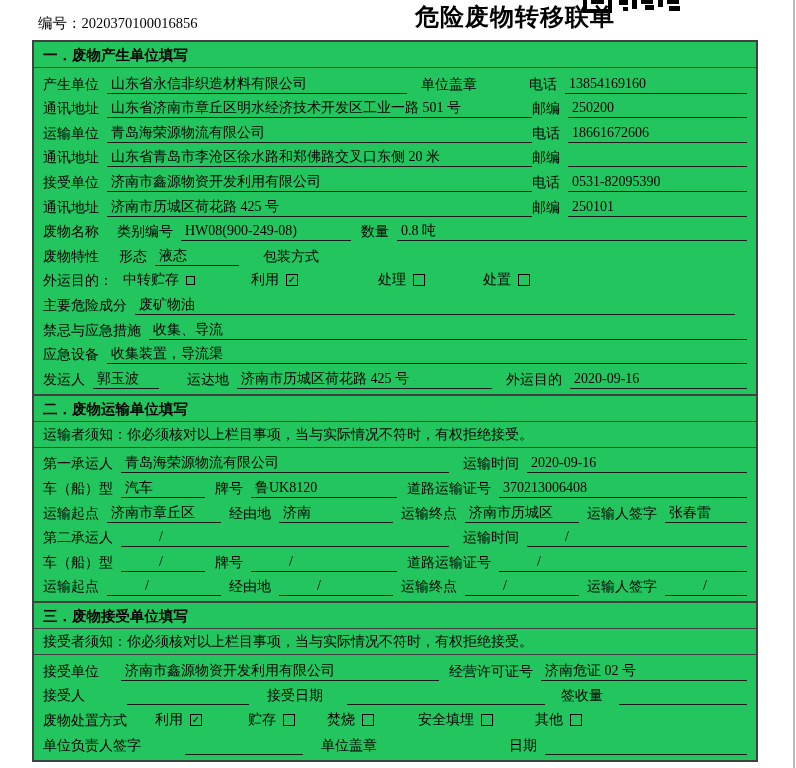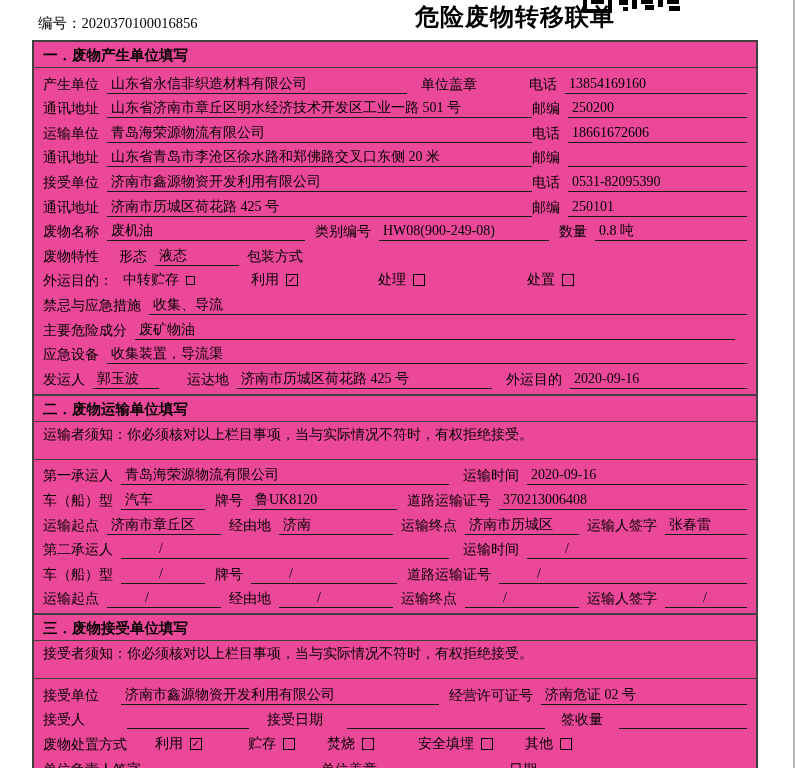--- a/index.html
+++ b/index.html
@@ -8,24 +8,24 @@
     position: relative; width: 796px; height: 768px; background: #fff;
     font-family: "Liberation Serif", "DejaVu Serif", serif;
     color: #000; overflow: hidden;
   }
   .content { position: absolute; left: 32px; top: 0; width: 726px; }
   .hdr { position: relative; height: 40px; }
   .doc-no { position: absolute; left: 6px; top: 14px; font-size: 14.5px; white-space: nowrap; }
   .doc-title { position: absolute; left: 298px; top: 1px; width: 285px; text-align: right;
                font-size: 24px; font-weight: bold; margin: 0; letter-spacing: 1px; white-space: nowrap; }
   .qr { position: absolute; left: 551px; top: 0; }
-  .box { border: 2px solid #404040; background: #ec4899; }
+  .box { border: 2px solid #404040; background: #22c55e; }
   .box + .box { border-top: none; }
   .sec-title { font-size: 14.5px; font-weight: bold; padding: 4px 9px 2px; border-bottom: 1.5px solid #404040; }
-  .notice { font-size: 14px; padding: 4px 9px 15px; border-bottom: 1.5px solid #404040; white-space: nowrap; }
+  .notice { font-size: 14px; padding: 4px 9px 3px; border-bottom: 1.5px solid #404040; white-space: nowrap; }
   .rows { padding: 1px 9px 5px; }
   .row { display: flex; align-items: flex-end; height: 24.6px; font-size: 14px; white-space: nowrap; }
   .lbl { margin-right: 8px; line-height: 19px; }
   .val { border-bottom: 1px solid #1a1a1a; padding: 0 4px; line-height: 19px; min-height: 19px; }
   .fill { flex: 1; }
   .sp { flex: 1; }
   .ind { padding-left: 38px; }
   .opt { display: flex; align-items: center; margin-bottom: 1px; }
   .cb { display: inline-block; width: 12px; height: 12px; border: 1px solid #000;
         margin-left: 7px; font-size: 10px; line-height: 10px; text-align: center; }
@@ -110,62 +110,61 @@
         <div class="row">
           <span class="lbl">通讯地址</span>
           <span class="val" style="width:432px">济南市历城区荷花路 425 号</span>
           <span class="sp"></span>
           <span class="lbl">邮编</span>
           <span class="val" style="width:182px">250101</span>
         </div>
 
         <div class="row">
           <span class="lbl">废物名称</span>
-          <span class="val" style="width:198px">废机油</span>
           <span class="lbl" style="margin-left:10px">类别编号</span>
           <span class="val" style="width:170px">HW08(900-249-08)</span>
           <span class="lbl" style="margin-left:10px">数量</span>
           <span class="val fill">0.8 吨</span>
         </div>
 
         <div class="row">
           <span class="lbl">废物特性</span>
           <span class="lbl" style="margin-left:12px">形态</span>
           <span class="val" style="width:84px">液态</span>
-          <span class="lbl" style="margin-left:8px">包装方式</span>
+          <span class="lbl" style="margin-left:24px">包装方式</span>
         </div>
 
         <div class="row">
           <span class="lbl">外运目的：</span>
           <span class="opt" style="margin-left:2px">
             <span>中转贮存</span>
             <span class="cb cb-sm"></span>
           </span>
           <span class="opt" style="margin-left:56px">
             <span>利用</span>
             <span class="cb">✓</span>
           </span>
           <span class="opt" style="margin-left:80px">
             <span>处理</span>
             <span class="cb"></span>
           </span>
-          <span class="opt" style="margin-left:102px">
+          <span class="opt" style="margin-left:58px">
             <span>处置</span>
             <span class="cb"></span>
           </span>
+        </div>
+
+        <div class="row">
+          <span class="lbl">主要危险成分</span>
+          <span class="val fill" style="margin-right:12px">废矿物油</span>
         </div>
 
         <div class="row">
           <span class="lbl">禁忌与应急措施</span>
           <span class="val fill">收集、导流</span>
-        </div>
-
-        <div class="row">
-          <span class="lbl">主要危险成分</span>
-          <span class="val fill" style="margin-right:12px">废矿物油</span>
         </div>
 
         <div class="row">
           <span class="lbl">应急设备</span>
           <span class="val fill">收集装置，导流渠</span>
         </div>
 
         <div class="row">
           <span class="lbl">发运人</span>
           <span class="val" style="width:66px;">郭玉波</span>
@@ -272,21 +271,21 @@
             <span class="cb"></span>
           </span>
           <span class="opt" style="margin-left:32px">
             <span>焚烧</span>
             <span class="cb"></span>
           </span>
           <span class="opt" style="margin-left:44px">
             <span>安全填埋</span>
             <span class="cb"></span>
           </span>
-          <span class="opt" style="margin-left:32px">
+          <span class="opt" style="margin-left:42px">
             <span>其他</span>
             <span class="cb"></span>
           </span>
         </div>
 
         <div class="row">
           <span class="lbl">单位负责人签字</span>
           <span class="val" style="width:118px;margin-left:36px"></span>
           <span class="lbl" style="margin-left:18px">单位盖章</span>
           <span class="sp"></span>

